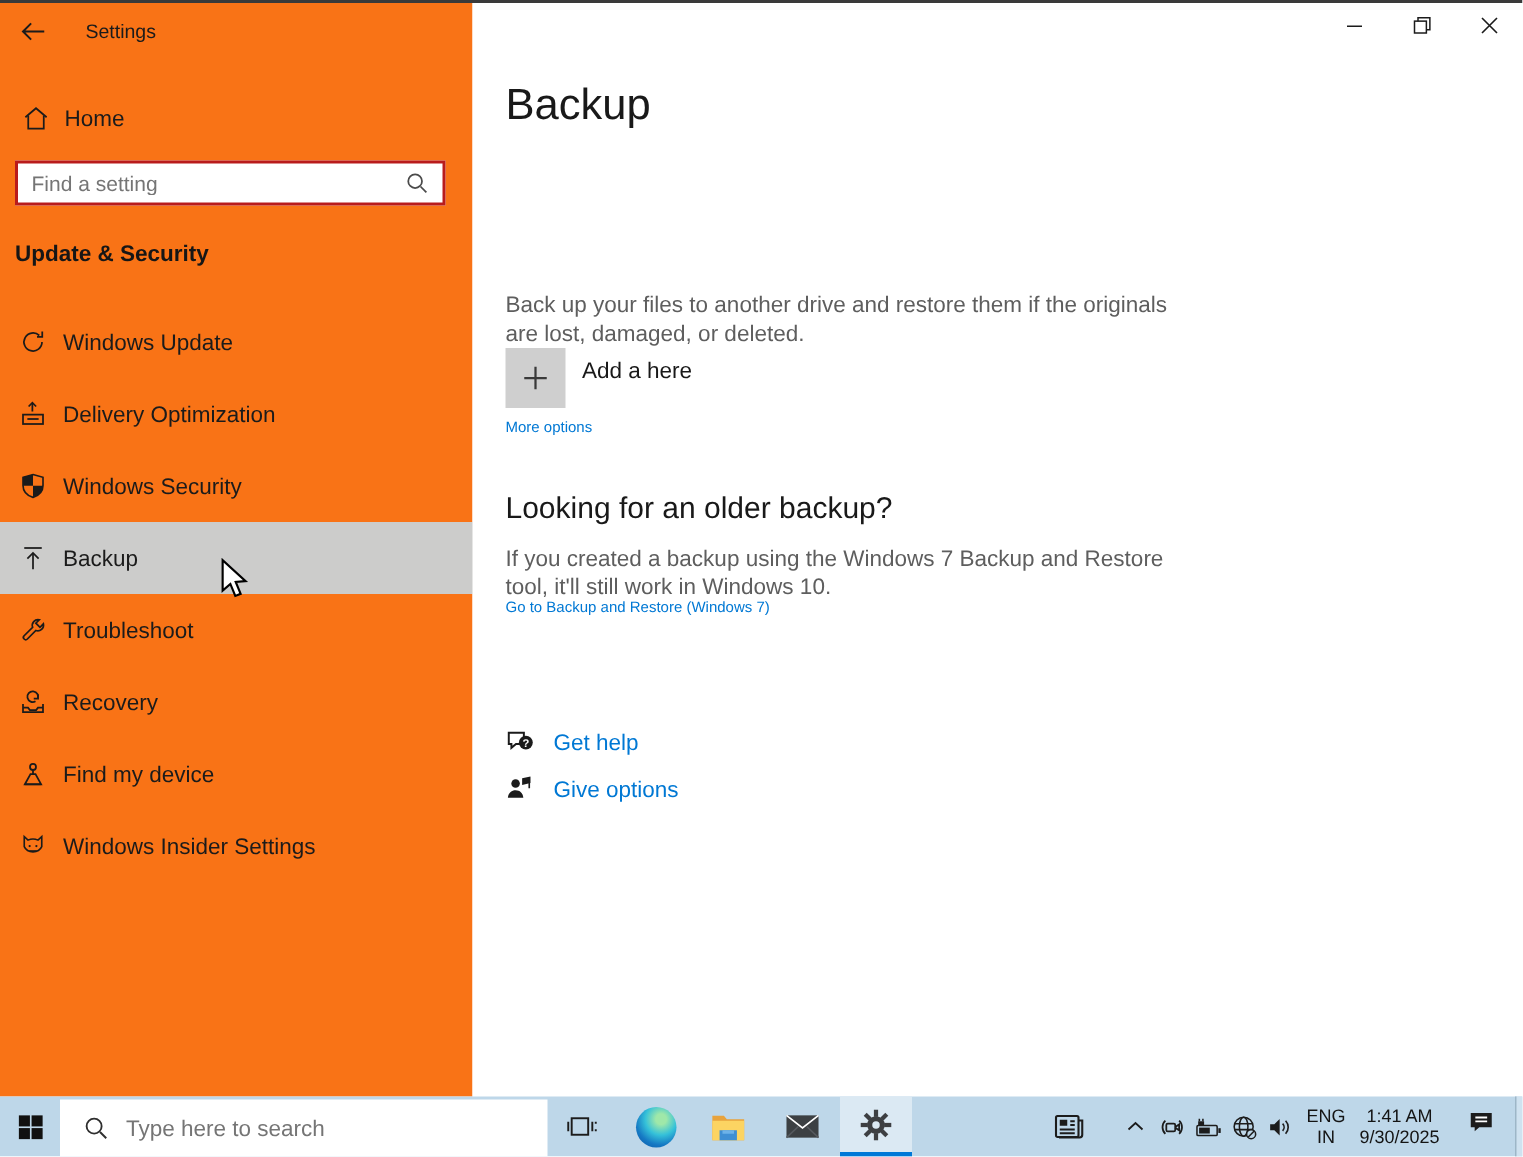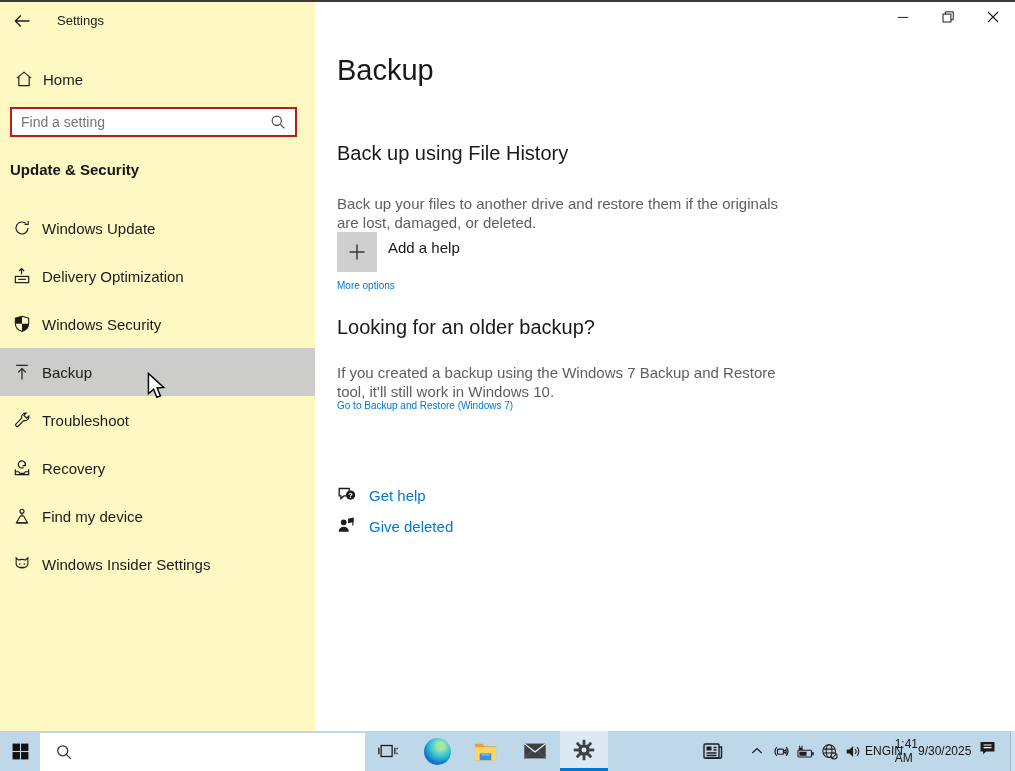--- a/index.html
+++ b/index.html
@@ -5,21 +5,21 @@
   html,body{margin:0;padding:0;}
   body{
     width:1015px;height:771px;position:relative;overflow:hidden;
     font-family:"Liberation Sans",sans-serif;background:#fff;
     -webkit-font-smoothing:antialiased;
   }
   .top-strip{position:absolute;top:0;left:0;width:1015px;height:2px;background:#3a3a3a;}
   .app{position:absolute;top:2px;left:0;width:1015px;height:729px;background:#fff;}
 
   
-  .sidebar{position:absolute;left:0;top:0;width:315px;height:729px;background:#fef9c3;}
+  .sidebar{position:absolute;left:0;top:0;width:315px;height:729px;background:#f97316;}
   .back-btn{position:absolute;left:10px;top:8px;width:24px;height:22px;display:flex;align-items:center;justify-content:center;cursor:default;}
   .app-title{position:absolute;left:57px;top:11px;font-size:13px;color:#1b1b1b;}
   .home-row{position:absolute;left:0;top:60px;width:315px;height:34px;display:flex;align-items:center;}
   .home-row .ic{margin-left:14px;width:20px;height:20px;}
   .home-row .lbl{margin-left:9px;font-size:15px;color:#1b1b1b;}
   .search-box{position:absolute;left:10px;top:105px;width:287px;height:30px;background:#fff;border:2px solid #b91c1c;box-sizing:border-box;display:flex;align-items:center;}
   .search-box input{flex:1;border:none;outline:none;background:transparent;font-family:"Liberation Sans",sans-serif;font-size:14px;color:#3a3a3a;padding:0 0 0 9px;}
   .search-box .mag{width:20px;height:20px;margin-right:7px;}
   .section-heading{position:absolute;left:10px;top:159px;font-size:15px;font-weight:bold;color:#161616;}
   .nav{position:absolute;left:0;top:202px;width:315px;}
@@ -43,21 +43,21 @@
   .help-row .ic{width:20px;height:20px;}
   .help-row .lbl{margin-left:12px;font-size:15px;color:#0078d4;}
 
   
   .taskbar{position:absolute;top:731px;left:0;width:1015px;height:40px;background:#bed7e9;}
   .tb-btn{position:absolute;top:0;height:40px;display:flex;align-items:center;justify-content:center;}
   .tb-search{position:absolute;left:40px;top:2px;width:325px;height:38px;background:#fff;display:flex;align-items:center;}
   .tb-search .mag{margin-left:14px;width:20px;height:20px;}
   .tb-search input{flex:1;border:none;outline:none;background:transparent;font-family:"Liberation Sans",sans-serif;font-size:15px;color:#454545;padding-left:10px;}
   .tb-settings{background:#dbe9f3;border-bottom:3px solid #0078d7;box-sizing:border-box;}
-  .tb-text{position:absolute;top:0;height:40px;display:flex;flex-direction:row;align-items:center;justify-content:center;font-size:12px;color:#141414;line-height:14px;}
+  .tb-text{position:absolute;top:0;height:40px;display:flex;flex-direction:column;align-items:center;justify-content:center;font-size:12px;color:#141414;line-height:14px;}
   .show-desktop{position:absolute;right:0;top:731px;width:5px;height:40px;background:#cfe2f0;border-left:1px solid #9db6c7;box-sizing:border-box;}
 
   .cursor{position:absolute;left:146px;top:372px;z-index:9;}
   svg{display:block;}
 </style>
 </head>
 <body>
 
 <div class="top-strip"></div>
 
@@ -214,37 +214,36 @@
         <span>
             <svg width="20" height="20" viewBox="0 0 24 24" stroke="#1b1b1b" stroke-width="1.3">
               <path d="M6 6l12 12M18 6 6 18"></path>
             </svg>
           </span>
       </div>
     </div>
 
     <div class="page-title">Backup</div>
 
-    <div class="h2" style="top:140px;">Back up using File History</div>
     <div class="body-text" style="top:192px;">Back up your files to another drive and restore them if the originals are lost, damaged, or deleted.</div>
 
     <div class="add-drive">
       <div class="add-tile">
         <span>
             <svg width="24" height="24" viewBox="0 0 24 24" stroke="#3a3a3a" stroke-width="1.5">
               <path d="M12 4.5v15M4.5 12h15"></path>
             </svg>
           </span>
       </div>
-      <div class="add-label">Add a help</div>
+      <div class="add-label">Add a here</div>
     </div>
 
     <div class="link" style="top:278px;">More options</div>
 
-    <div class="h2" style="top:314px;">Looking for an older backup?</div>
+    <div class="h2" style="top:326px;">Looking for an older backup?</div>
     <div class="body-text" style="top:361px;">If you created a backup using the Windows 7 Backup and Restore tool, it'll still work in Windows 10.</div>
     <div class="link" style="top:398px;">Go to Backup and Restore (Windows 7)</div>
 
     <div class="help-row" style="top:483px;">
       <span class="ic">
         <svg width="21" height="21" viewBox="0 0 24 24">
             <path d="M2.5 4h11.5v8.5H8l-3.5 3v-3H2.5z" fill="none" stroke="#1b1b1b" stroke-width="1.5"></path>
             <circle cx="15.5" cy="11.5" r="5.3" fill="#1b1b1b"></circle>
             <text x="15.5" y="14.5" font-size="8.5" font-family="Liberation Sans, sans-serif" font-weight="bold" fill="#fff" text-anchor="middle">?</text>
           </svg>
@@ -254,21 +253,21 @@
 
     <div class="help-row" style="top:514px;">
       <span class="ic">
         <svg width="19" height="19" viewBox="0 0 24 24">
             <circle cx="8.5" cy="8" r="3.6" fill="#1b1b1b"></circle>
             <path d="M2 20c.4-4 3-6.3 6.5-6.3S14.6 16 15 20z" fill="#1b1b1b"></path>
             <path d="M14 3.5 21 2v5.5l-7 1.8z" fill="#1b1b1b"></path>
             <path d="M20 2.5V12" stroke="#1b1b1b" stroke-width="1.4"></path>
           </svg>
       </span>
-      <span class="lbl">Give deleted</span>
+      <span class="lbl">Give options</span>
     </div>
 
   </div>
 </div>
 
 <div class="taskbar">
 
   <div class="tb-btn" style="left:0;width:40px;">
     <span>
       <svg width="19" height="19" viewBox="0 0 24 24" fill="#111">
@@ -280,20 +279,21 @@
     </span>
   </div>
 
   <div class="tb-search">
     <span class="mag">
       <svg width="20" height="20" viewBox="0 0 24 24" fill="none" stroke="#2f2f2f" stroke-width="1.5">
           <circle cx="10.5" cy="10.5" r="6"></circle>
           <path d="m15.2 15.2 5 5"></path>
         </svg>
     </span>
+    <input type="text" readonly="" placeholder="Type here to search" style="">
   </div>
 
   <div class="tb-btn" style="left:365px;width:46px;">
     <span>
       <svg width="22" height="22" viewBox="0 0 24 24" fill="none" stroke="#1c1c1c" stroke-width="1.4">
           <rect x="4.5" y="6" width="12" height="12"></rect>
           <path d="M2 8.5v7"></path>
           <path d="M19.5 8.5v7"></path>
           <path d="M22 8.5v1.5M22 14v1.5"></path>
         </svg>

